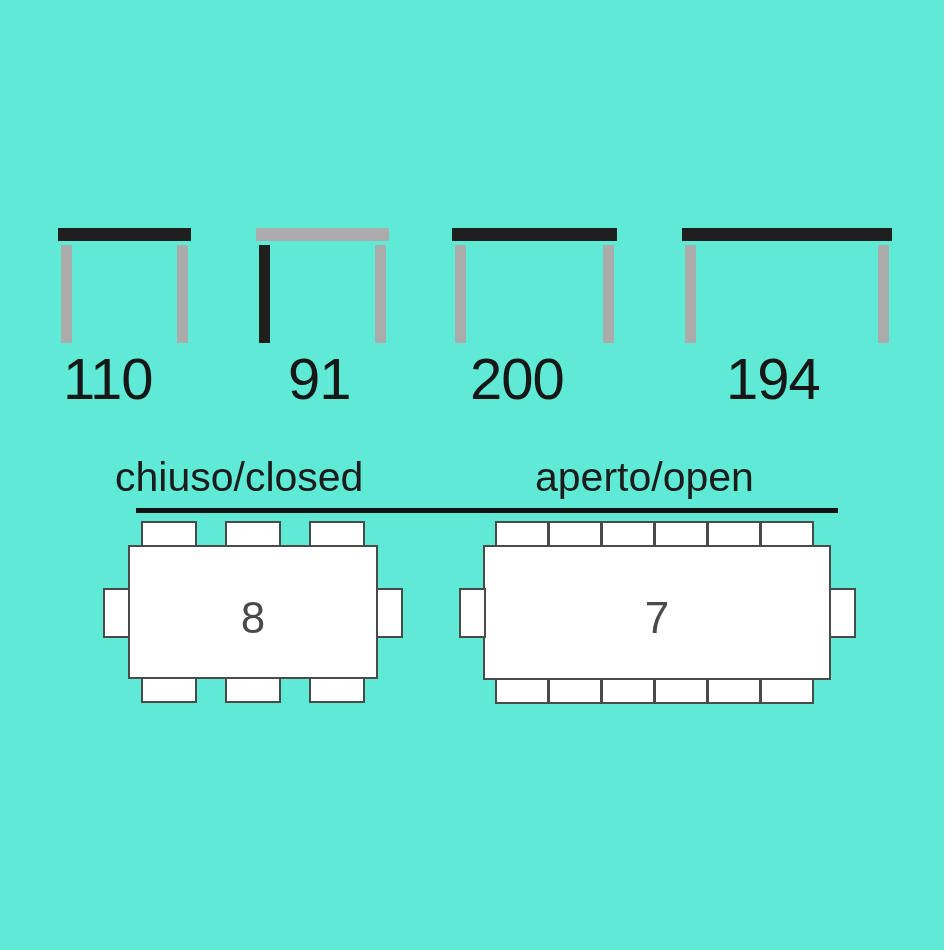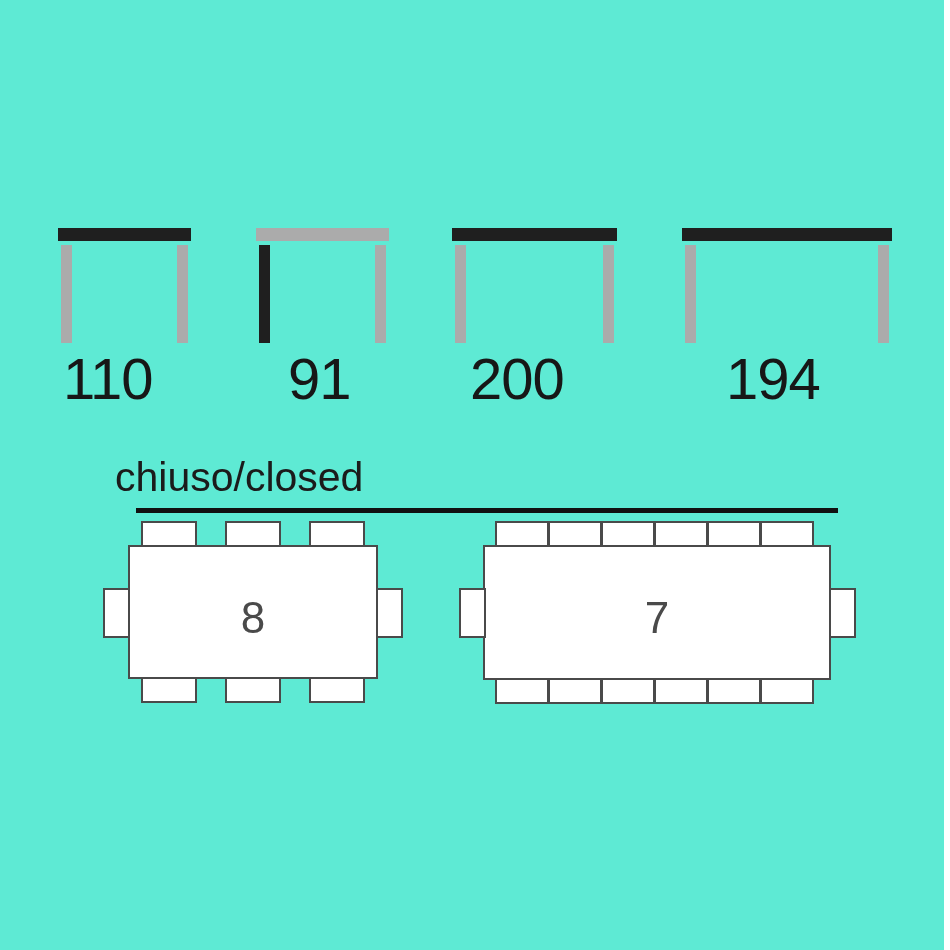--- a/index.html
+++ b/index.html
@@ -122,20 +122,21 @@
 
   <div id="dim-labels">
       <div class="dim-label" style="left: 63px; top: 350px;">110</div>
       <div class="dim-label" style="left: 288px; top: 350px;">91</div>
       <div class="dim-label" style="left: 470px; top: 350px;">200</div>
       <div class="dim-label" style="left: 726px; top: 350px;">194</div>
     </div>
 
   <div class="section-caption" id="cap-closed" style="left: 100px; top: 457px; margin-left: 15px;">chiuso/closed</div>
 
+  <div class="section-caption" id="cap-open" style="left: 535px; top: 457px;">aperto/open</div>
 
   <div class="rule" id="divider" style="left: 136px; top: 508px; width: 702px; height: 5px; background: rgb(17, 17, 17);"></div>
 
   <div id="plan-closed" class="plan">
       <div class="table-top" style="left: 128px; top: 545px; width: 250px; height: 134px; border-color: rgb(74, 74, 74);"></div>
       <div class="chair" style="left: 141px; top: 521px; width: 56px; height: 26px; border-color: rgb(74, 74, 74);"></div>
       <div class="chair" style="left: 225px; top: 521px; width: 56px; height: 26px; border-color: rgb(74, 74, 74);"></div>
       <div class="chair" style="left: 309px; top: 521px; width: 56px; height: 26px; border-color: rgb(74, 74, 74);"></div>
       <div class="chair" style="left: 141px; top: 677px; width: 56px; height: 26px; border-color: rgb(74, 74, 74);"></div>
       <div class="chair" style="left: 225px; top: 677px; width: 56px; height: 26px; border-color: rgb(74, 74, 74);"></div>

